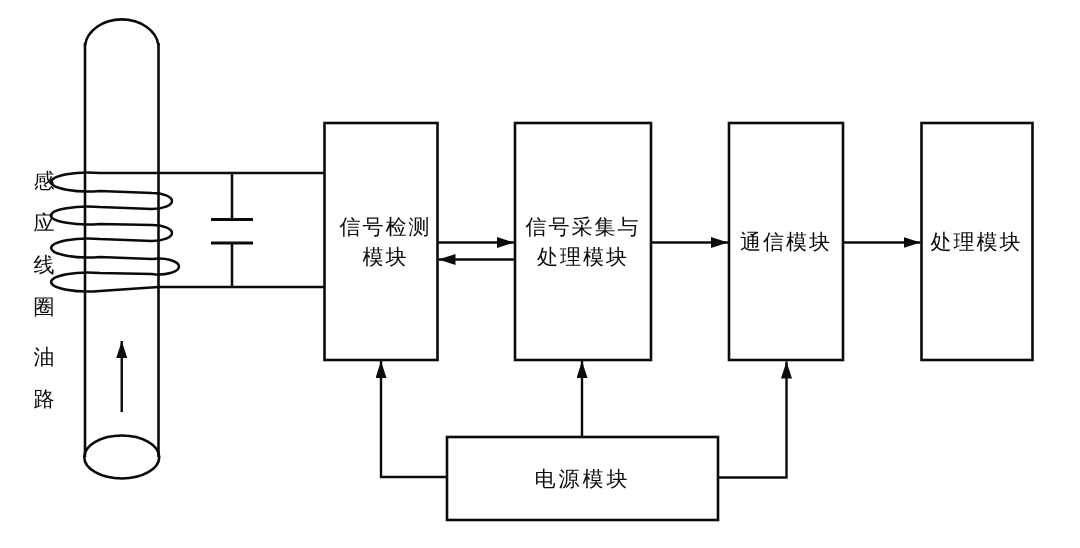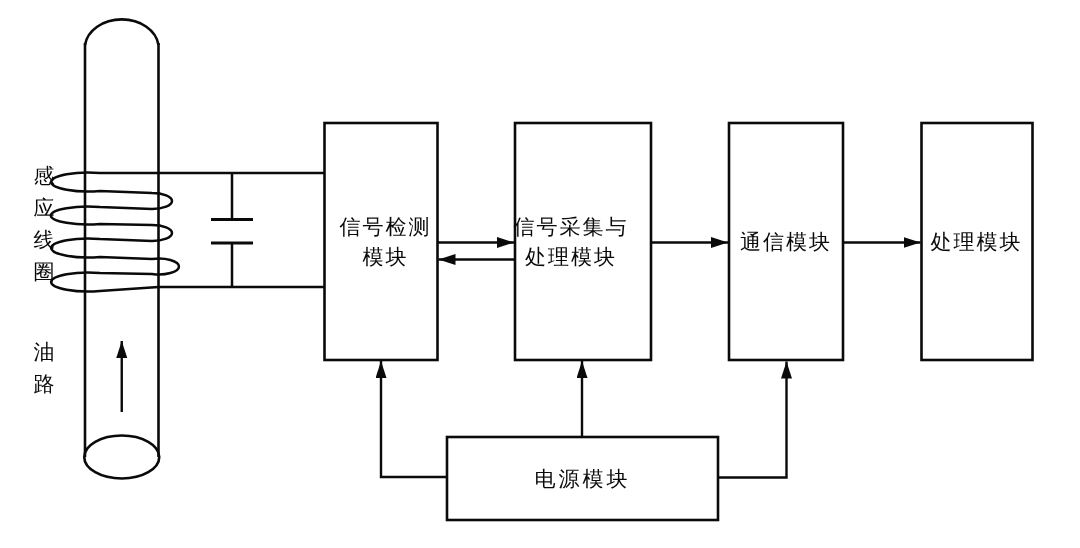--- a/index.html
+++ b/index.html
@@ -32,21 +32,21 @@
     justify-content: center;
     text-align: center;
     font-size: 21px;
     letter-spacing: 2px;
     line-height: 30px;
     white-space: pre-line;
   }
   .v-lbl {
     width: 30px;
     font-size: 21px;
-    line-height: 32px;
+    line-height: 42px;
     text-align: center;
     word-break: break-all;
   }
 </style>
 </head>
 <body>
 
 <div class="stage">
 
   <svg class="diagram-svg" width="1080" height="548" viewBox="0 0 1080 548" fill="none" stroke="#0a0a0a">
@@ -95,21 +95,21 @@
     <path d="M 718,477.5 H 786.5 V 361.5" stroke-width="2.4" marker-end="url(#ah)"></path>
   </svg>
 
   <div class="lbl v-lbl" style="left:29px; top:160px;">感应线圈</div>
 
   <div class="lbl v-lbl" style="left:29px; top:336px;text-align:center;">油路</div>
 
   <div class="lbl block-lbl" style="left:324px; top:123px; width:123px; height:237px;">信号检测
 模块</div>
 
-  <div class="lbl block-lbl" style="left:503px; top:123px; width:136px; height:237px;">信号采集与
+  <div class="lbl block-lbl" style="left:515px; top:123px; width:136px; height:237px;">信号采集与
 处理模块</div>
 
   <div class="lbl block-lbl" style="left:729px; top:123px; width:114px; height:237px;text-align:center;">通信模块</div>
 
   <div class="lbl block-lbl" style="left:921px; top:123px; width:111px; height:237px;">处理模块</div>
 
   <div class="lbl block-lbl" style="left:447px; top:437px; width:271px; height:83px; letter-spacing:3px;">电源模块</div>
 
 </div>
 

